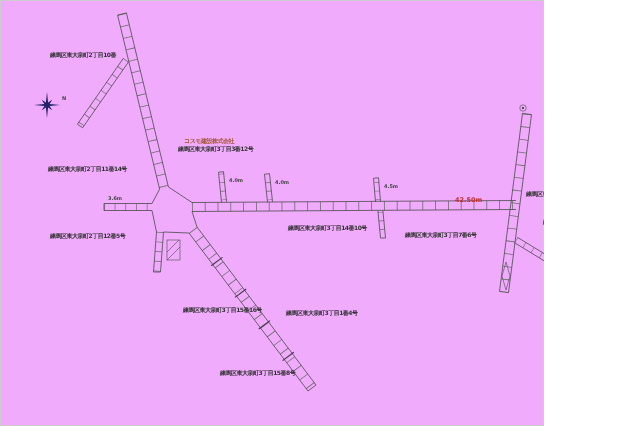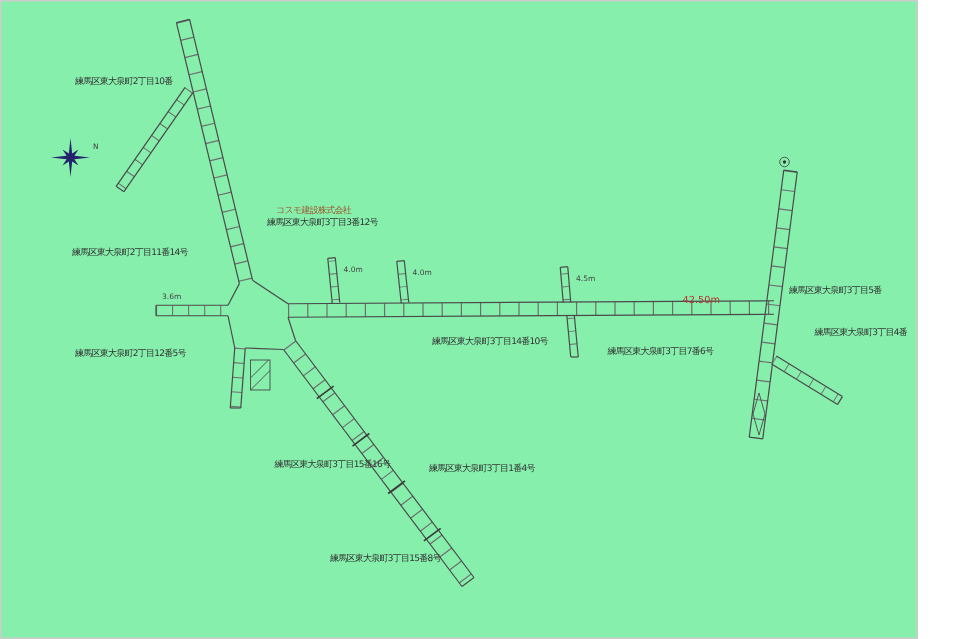--- a/index.html
+++ b/index.html
@@ -1,19 +1,19 @@
 <!DOCTYPE html>
 <html><head>
 <meta charset="utf-8">
 <style>
   html,body{margin:0;padding:0;background:#ffffff;}
   body{font-family:"DejaVu Sans",sans-serif;}
   .canvas{
-    position:relative;width:612px;height:426px;background:#86efac;
-    overflow:hidden;box-shadow:inset 0 0 0 1px #cccccc;
+    position:relative;width:544px;height:426px;background:#f0abfc;
+    overflow:hidden;box-shadow:inset 0 0 0 1px #cccccc;font-weight:bold;
   }
   .canvas svg{position:absolute;left:0;top:0;}
   .edge{stroke:#4a4a4a;stroke-width:0.8;fill:none;}
   .thin{stroke:#4a4a4a;stroke-width:0.6;fill:none;}
   .tie{stroke:#6e6e6e;fill:none;}
   .lbl{
     position:absolute;font-size:6px;line-height:7px;color:#333333;
     white-space:nowrap;letter-spacing:-0.5px;
   }
   .lbl.note{color:#a0522d;}

